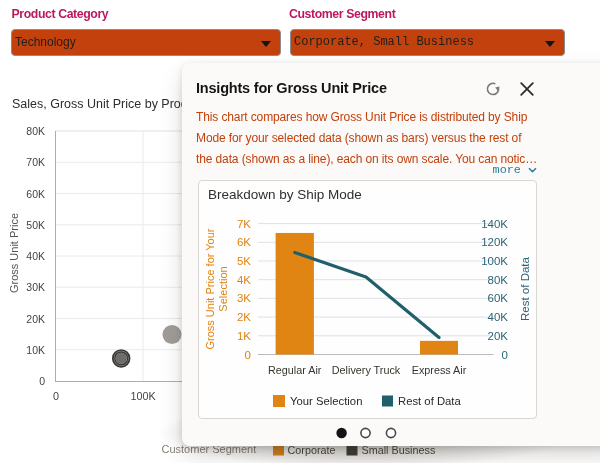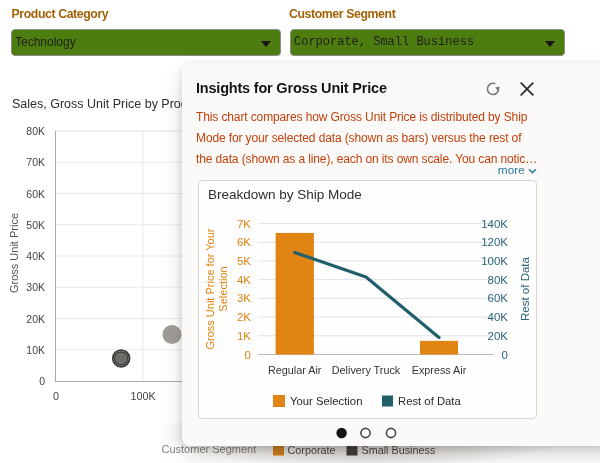--- a/index.html
+++ b/index.html
@@ -1,21 +1,21 @@
 <!DOCTYPE html>
 <html><head>
 <meta charset="utf-8">
 <style>
   * { margin:0; padding:0; box-sizing:border-box; }
   html,body { width:600px; height:463px; background:#ffffff; overflow:hidden;
     font-family:"Liberation Sans", sans-serif; }
   .abs { position:absolute; }
-  .label { font-size:12.3px; font-weight:bold; letter-spacing:-0.4px; color:#a16207; }
+  .label { font-size:12.3px; font-weight:bold; letter-spacing:-0.4px; color:#be185d; }
   .select { position:absolute; height:27px; border:1px solid #8e8d8c; border-radius:4px;
-    background:#4d7c0f; font-size:12px; color:#211f1e; line-height:25px; padding-left:3.5px; }
+    background:#c2410c; font-size:12px; color:#211f1e; line-height:25px; padding-left:3.5px; }
   .sel-arrow { position:absolute; right:8.5px; top:11px; width:0; height:0;
     border-left:5.2px solid transparent; border-right:5.2px solid transparent;
     border-top:6.6px solid #141414; }
 </style>
 </head>
 <body>
 
 <svg class="abs" style="left:0;top:0;" width="600" height="463">
 
   <text x="12" y="107.5" font-size="12.5" fill="#2f2d2b">Sales, Gross Unit Price by Product Sub Category</text>
@@ -96,21 +96,21 @@
   <svg class="abs" style="left:300px; top:17px;" width="20" height="20" viewBox="0 0 20 20">
     <path d="M 13.37 3.92 A 5.6 5.6 0 1 0 16.26 7.08" fill="none" stroke="#7b7874" stroke-width="1.5"></path>
     <path d="M 17.6 6.6 L 13.2 7.6 L 16.2 10.9 Z" fill="#7b7874"></path>
   </svg>
 
   <svg class="abs" style="left:338px; top:19px;" width="14" height="14" viewBox="0 0 14 14">
     <path d="M 1.2 1.2 L 12.8 12.8 M 12.8 1.2 L 1.2 12.8" stroke="#2e2c2a" stroke-width="1.8" stroke-linecap="round"></path>
   </svg>
 
   <div class="abs" style="left:14px; top:44px; width:345px; font-size:12px; letter-spacing:-0.12px; line-height:21px; color:#c2410c; white-space:nowrap;">This chart compares how Gross Unit Price is distributed by Ship<br>Mode for your selected data (shown as bars) versus the rest of<br>the data (shown as a line), each on its own scale. You can notic…</div>
-  <div class="abs" style="left:14px; top:100px; width:341px; text-align:right; font-size:11.8px; color:#2b7c9e;">more <svg width="9" height="6" viewBox="0 0 9 6" style="display:inline-block">
+  <div class="abs" style="left:14px; top:100px; width:341px; text-align:right; font-size:11.8px; color:#2b7c9e;font-family:Liberation Mono, monospace;">more <svg width="9" height="6" viewBox="0 0 9 6" style="display:inline-block">
         <path d="M1 1.2 L4.5 4.6 L8 1.2" fill="none" stroke="#2b7c9e" stroke-width="1.5"></path>
       </svg></div>
 
   <div class="abs" style="left:16px; top:117px; width:339px; height:239px; background:#fffefe;
        border:1px solid #d8d5d2; border-radius:4px;"></div>
 
   <svg class="abs" style="left:16px; top:117px;" width="339" height="239" viewBox="0 0 339 239">
     <text x="10" y="19" font-size="13.5" fill="#312f2c">Breakdown by Ship Mode</text>
 
     <g stroke="#dde1e6" stroke-width="1">

